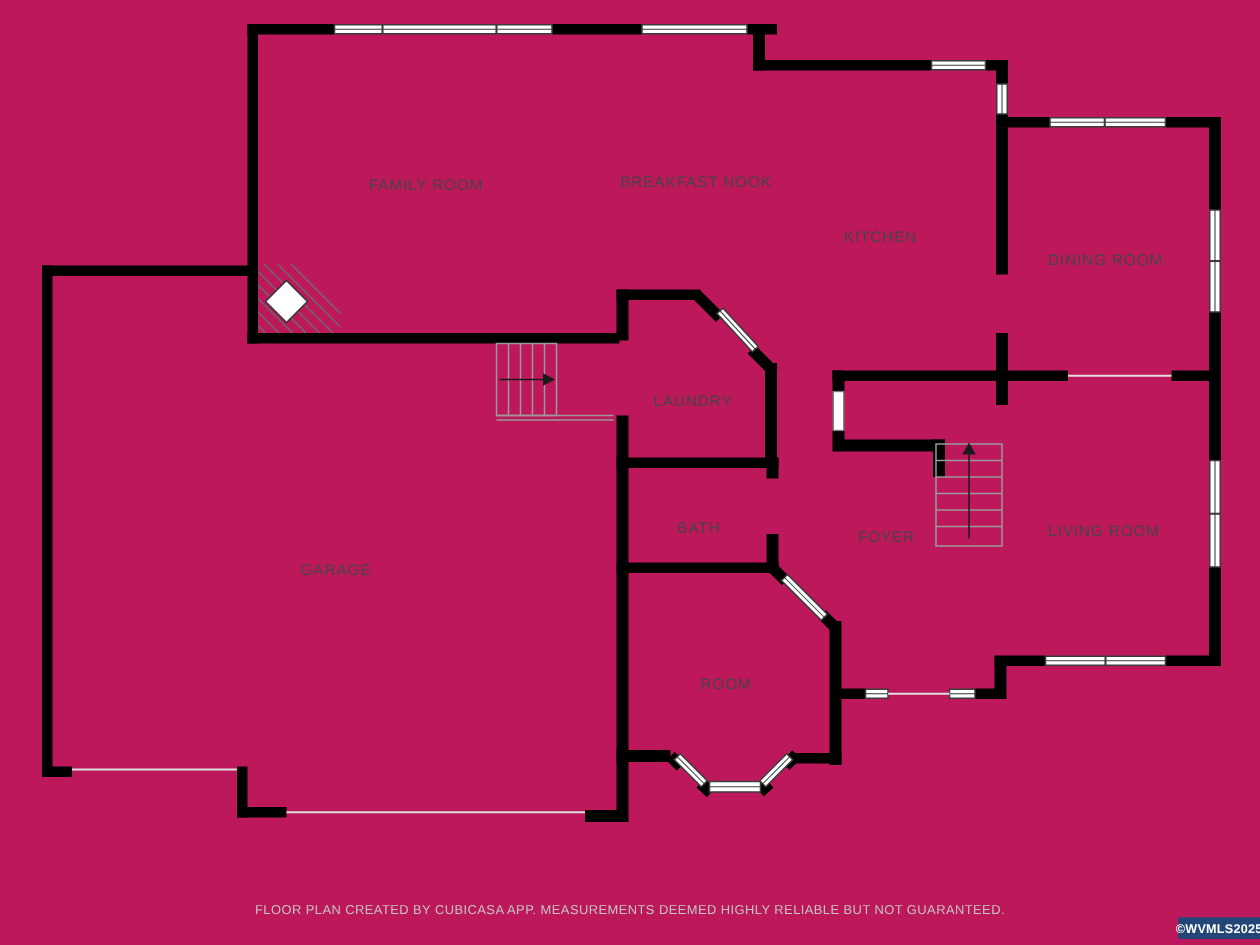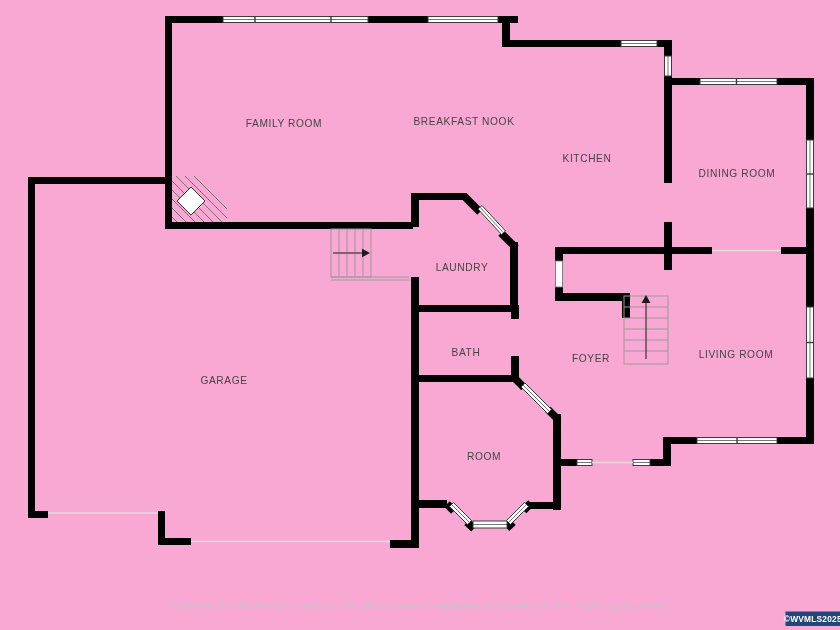--- a/index.html
+++ b/index.html
@@ -1,16 +1,16 @@
 <!DOCTYPE html>
 <html><head>
 <meta charset="utf-8">
 <style>
   html,body{margin:0;padding:0;background:#ffffff;}
-  .stage{position:relative;width:840px;height:630px;background:#f9a8d4;overflow:hidden;
+  .stage{position:relative;width:840px;height:630px;background:#be185d;overflow:hidden;
          font-family:"Liberation Sans", sans-serif;}
   svg text{font-family:"Liberation Sans", sans-serif;}
   .room-label{fill:#454545;font-size:10.2px;letter-spacing:0.6px;}
   .footer-label{fill:#c4c4c4;font-size:8.6px;letter-spacing:0.3px;}
   .wm-text{fill:#ffffff;font-size:8.4px;font-weight:bold;letter-spacing:0.2px;}
   .wall{fill:#000000;}
   .win{fill:#ffffff;stroke:#3c3c3c;stroke-width:1;}
   .winline{stroke:#3c3c3c;stroke-width:0.7;}
   .mullion{stroke:#3c3c3c;stroke-width:1.4;}
   .stair{stroke:#9a9a9a;stroke-width:1;fill:none;}

